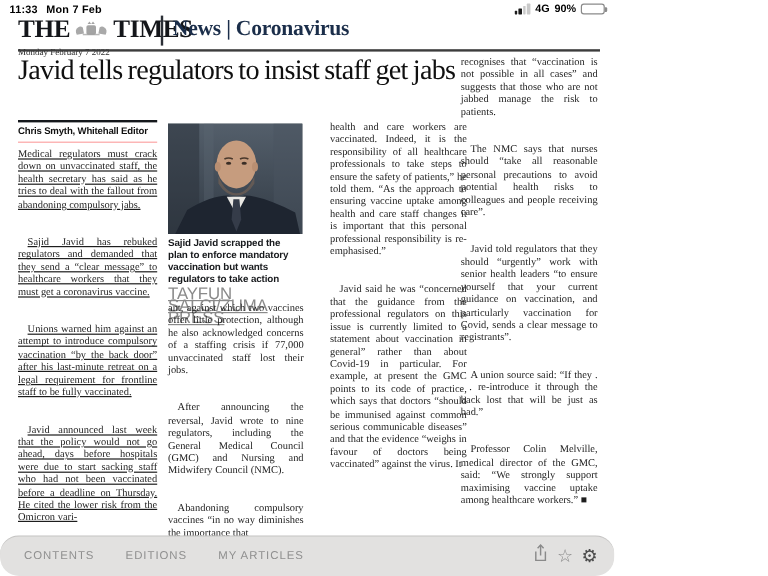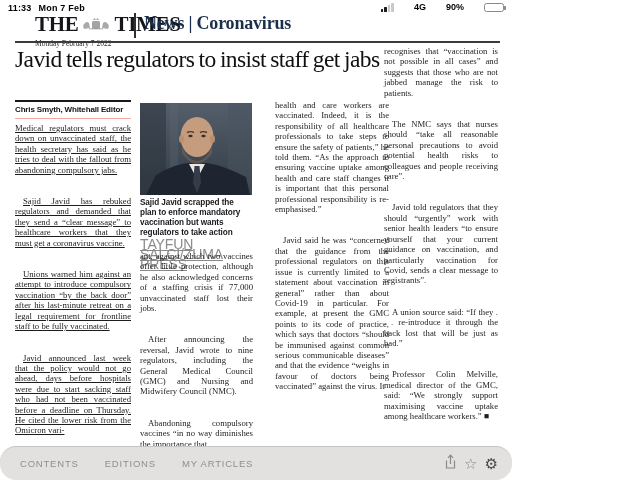--- a/index.html
+++ b/index.html
@@ -2,29 +2,29 @@
 <html><head>
 <meta charset="utf-8">
 <style>
   html,body{margin:0;padding:0;background:#fff;}
   .page{position:relative;width:512px;height:480px;background:#fff;overflow:hidden;
         font-family:"Liberation Sans",sans-serif;color:#1c1c1c;}
   
   .statusbar{position:absolute;top:0;left:0;right:0;height:16px;font-size:9px;color:#000;}
   .status-left{position:absolute;left:8px;top:3px;font-weight:600;letter-spacing:.2px;}
   .status-left .date{font-weight:600;margin-left:7px;}
-  .status-right{position:absolute;right:8px;top:2px;display:flex;align-items:center;gap:20px;font-weight:600;}
+  .status-right{position:absolute;right:8px;top:2px;display:flex;align-items:center;gap:4px;font-weight:600;}
   .sigbars{display:flex;align-items:flex-end;gap:1px;height:9px;}
   .sigbars i{display:block;width:2.5px;border-radius:.5px;background:#c9c9c9;}
   .sigbars i.on{background:#1c1c1c;}
   .batt{position:relative;width:20px;height:9px;border:1px solid #8a8a8a;border-radius:2.5px;padding:1px;box-sizing:border-box;}
   .batt .lvl{height:100%;background:#000;border-radius:1px;}
   .batt .nub{position:absolute;right:-3px;top:2.5px;width:2px;height:4px;background:#8a8a8a;border-radius:0 1px 1px 0;}
   
-  .masthead{position:absolute;left:15px;top:11px;font-family:"Liberation Serif",serif;margin-left:20px;}
+  .masthead{position:absolute;left:15px;top:11px;font-family:"Liberation Serif",serif;}
   .mast-line{font-size:21px;font-weight:700;letter-spacing:-.3px;color:#14161a;display:flex;align-items:center;gap:2px;}
   .mast-date{font-size:7.5px;color:#2a2a2a;margin-top:1px;font-family:"Liberation Serif",serif;}
   .crest{margin:0 1px 2px 1px;}
   .hdr-divider{position:absolute;left:134px;top:13px;width:2px;height:25px;background:#2b2f36;}
   .section-title{position:absolute;left:144px;top:13px;font-family:"Liberation Serif",serif;
                  font-size:18px;font-weight:700;letter-spacing:-.2px;}
   .hdr-rule{position:absolute;left:15px;top:41px;width:485px;height:2px;background:#3c3c3c;}
   
   .headline{position:absolute;left:15px;top:46px;width:372px;font-family:"Liberation Serif",serif;
             font-size:23.5px;line-height:26px;color:#101010;letter-spacing:-.6px;word-spacing:-1px;}

